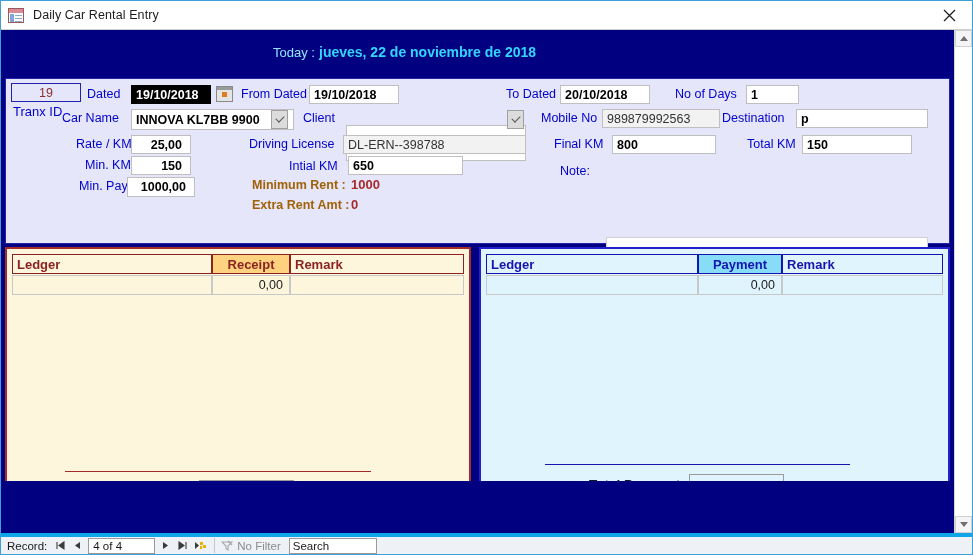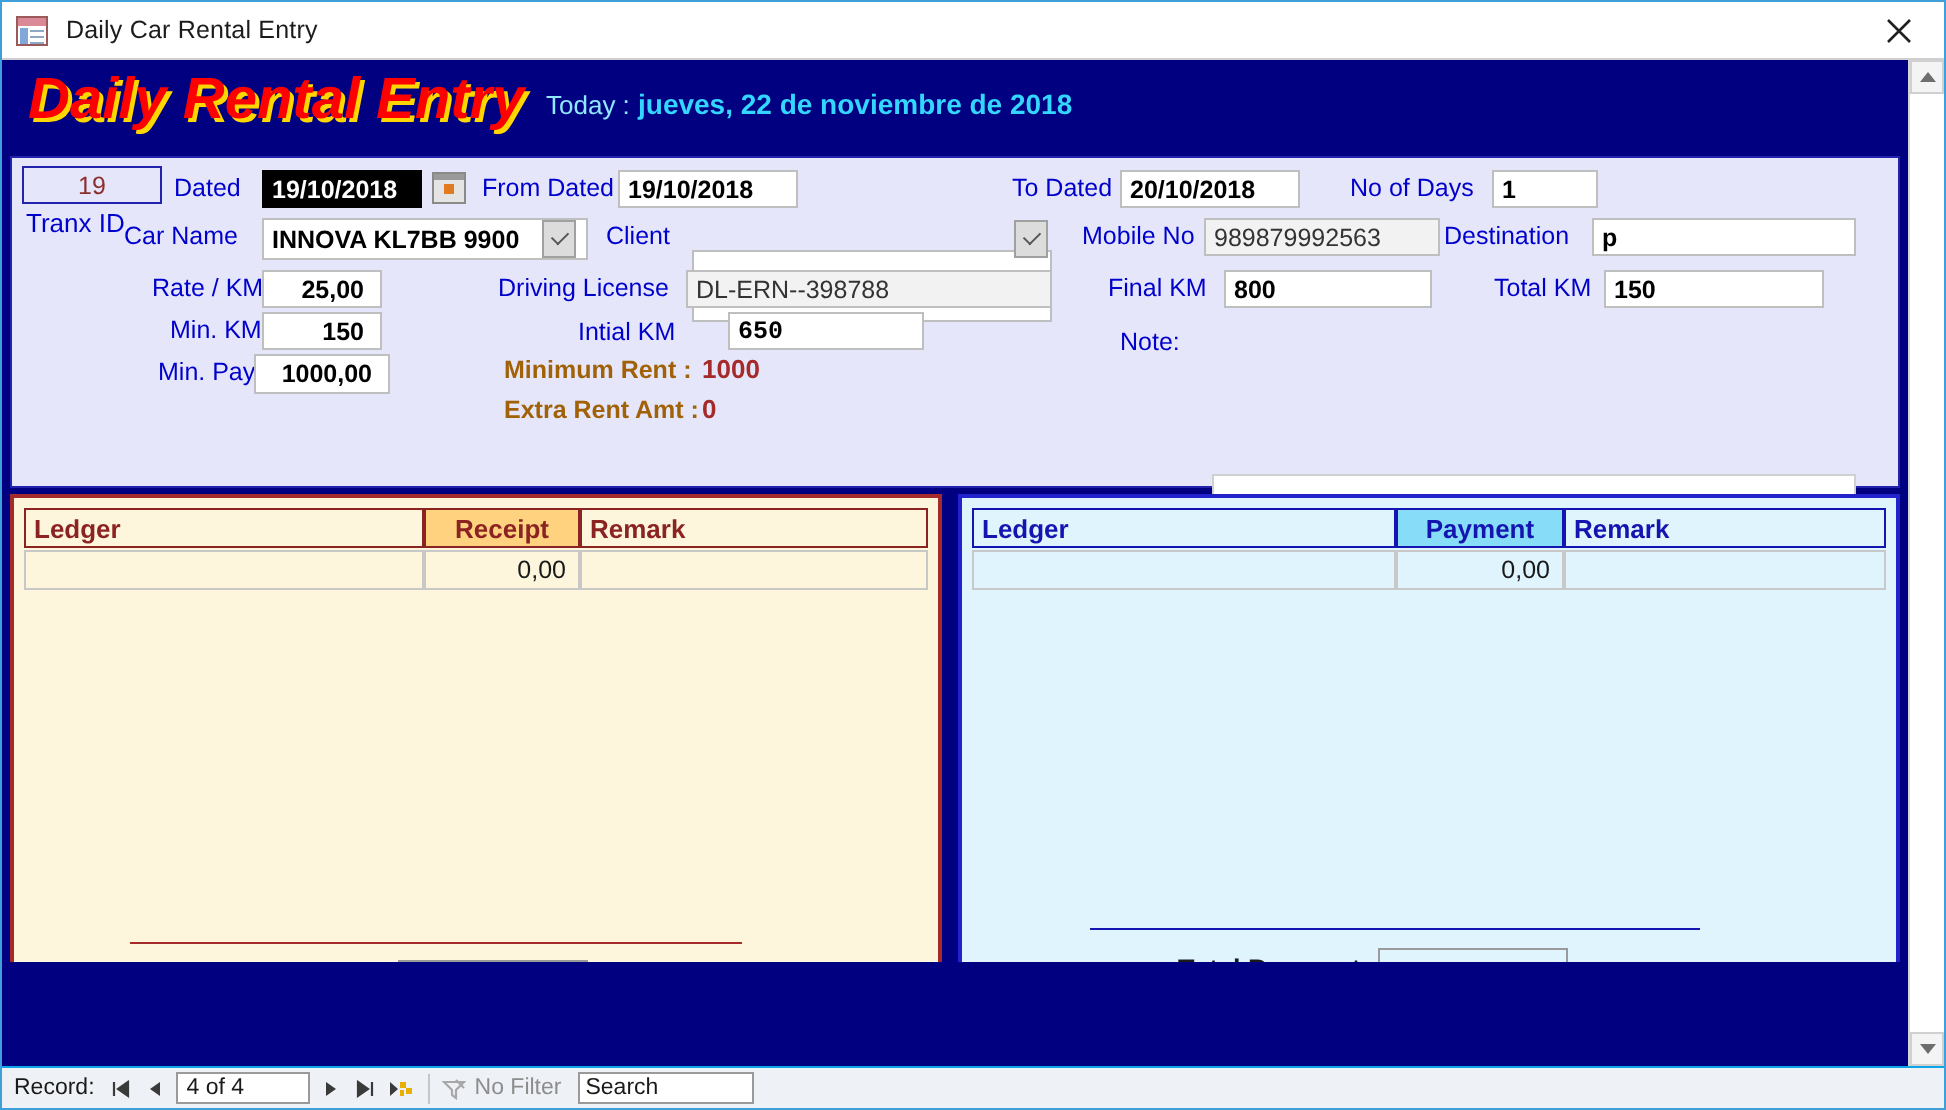--- a/index.html
+++ b/index.html
@@ -387,21 +387,21 @@
     border-right: 4px solid transparent;
   }
   .sb-arrow.up { border-bottom: 5px solid #6e6e6e; }
   .sb-arrow.down { border-top: 5px solid #6e6e6e; }
 
   
   #record-bar {
     flex: 0 0 21px;
     height: 21px;
     background: #eef1f5;
-    border-top: 1px solid #0ea5e9;
+    border-top: 4px solid #0ea5e9;
     display: flex;
     align-items: center;
     padding-left: 6px;
     box-sizing: border-box;
     font-size: 11.5px;
     color: #1a1a1a;
   }
   #record-label { margin-right: 5px; white-space: nowrap; }
   .recnav {
     width: 17px; height: 17px;
@@ -465,21 +465,20 @@
         <path d="M1 1 L12 12 M12 1 L1 12" stroke="#202020" stroke-width="1.3" fill="none"></path>
       </svg>
     </span>
   </div>
 
   <div id="body-region">
 
     <div id="form-area">
 
       <div id="header-banner">
-        <div id="app-heading">Daily Rental Entry</div>
         <div id="today-label">Today :</div>
         <div id="today-value">jueves, 22 de noviembre de 2018</div>
       </div>
 
       <div id="detail-panel">
 
         <div id="tranx-box">19</div>
         <div id="tranx-label">Tranx ID</div>
 
         <div class="lbl" style="left:81px; top:8px;">Dated</div>
@@ -521,21 +520,21 @@
         <div class="lbl" style="left:548px; top:58px;">Final KM</div>
         <div class="fld b" style="left:606px; top:56px; width:104px; height:19px;">800</div>
 
         <div class="lbl" style="left:741px; top:58px;">Total KM</div>
         <div class="fld b" style="left:796px; top:56px; width:110px; height:19px;">150</div>
 
         <div class="lbl" style="left:79px; top:79px;">Min. KM</div>
         <div class="fld num" style="left:125px; top:77px; width:60px; height:19px;">150</div>
 
         <div class="lbl" style="left:283px; top:80px;">Intial KM</div>
-        <div class="fld b" style="left:358px; top:77px; width:98px; height:19px;font-family:Liberation Mono, monospace;">650</div>
+        <div class="fld b" style="left:342px; top:77px; width:115px; height:19px;">650</div>
 
         <div class="lbl" style="left:554px; top:85px;">Note:</div>
         <div id="note-field"></div>
 
         <div class="lbl" style="left:73px; top:100px;">Min. Pay</div>
         <div class="fld num" style="left:121px; top:98px; width:68px; height:20px;padding-left:12px;">1000,00</div>
 
         <div class="lbl red" style="left:246px; top:99px;">Minimum Rent :</div>
         <div class="static-val" style="left:345px; top:98px;">1000</div>
 

